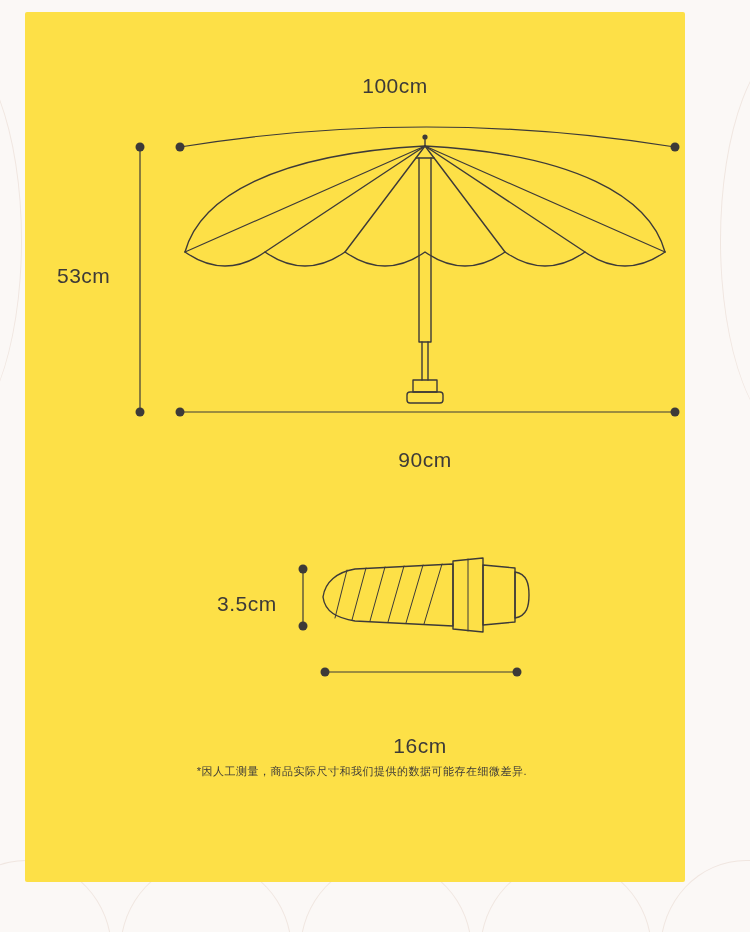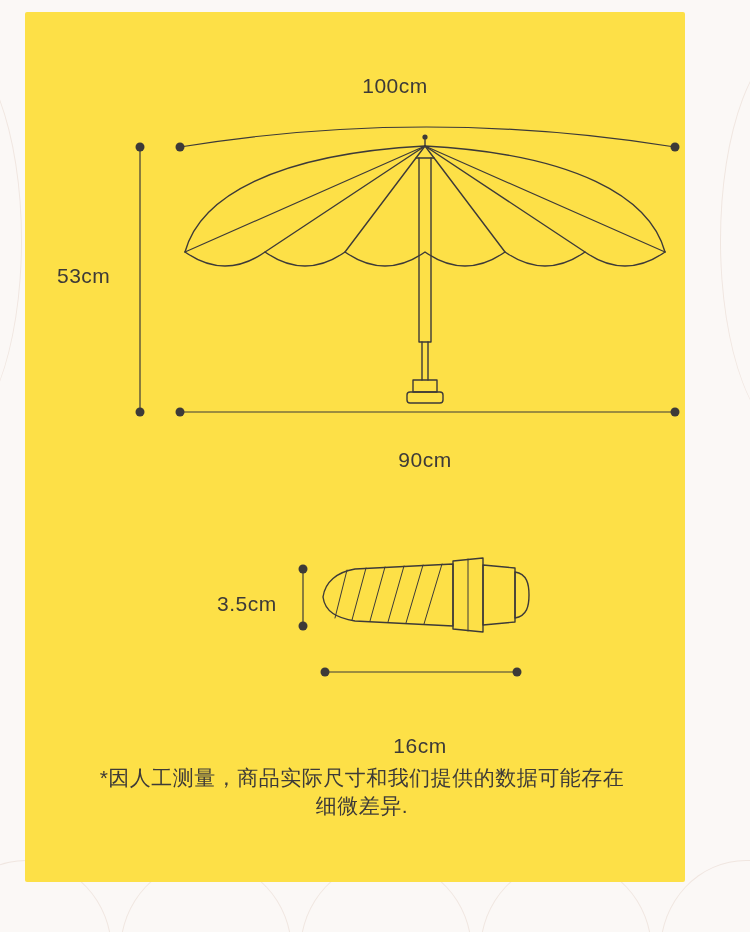--- a/index.html
+++ b/index.html
@@ -57,21 +57,21 @@
   #lbl-53  { left: 32px;  top: 252px; }
   #lbl-90  { left: 400px; top: 428px; transform: translateX(-50%); margin-top: 8px; }
   #lbl-35  { left: 192px; top: 580px; }
   #lbl-16  { left: 395px; top: 682px; transform: translateX(-50%); margin-top: 40px; }
   #note {
     position: absolute;
     left: 72px;
     top: 752px;
     width: 530px;
     color: #3d3a38;
-    font-size: 21px;
+    font-size: 11px;
     letter-spacing: 0.5px;
     text-align: center;
   }
 </style>
 </head>
 <body>
 
 <div id="page">
 
   <div class="deco-arc" style="left:-60px; top:860px; width:170px; height:90px;"></div>

